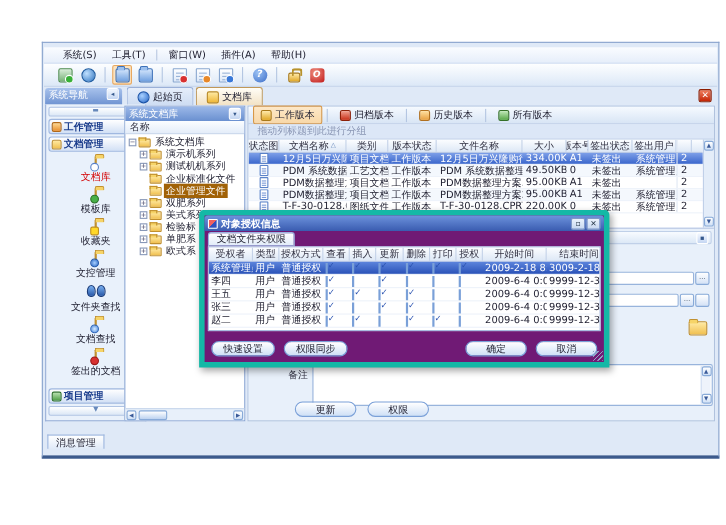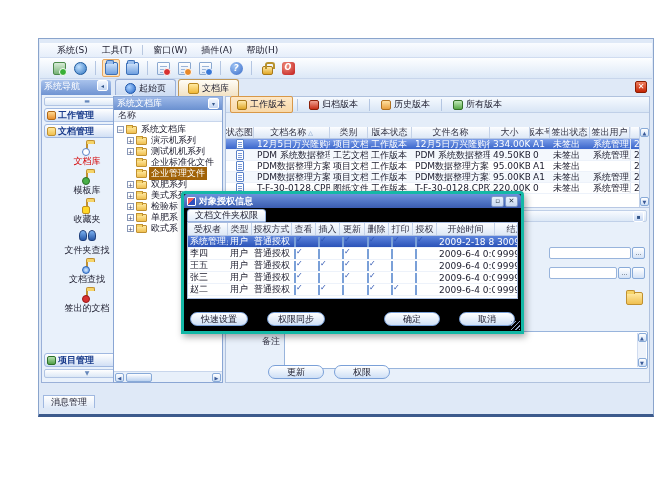--- a/index.html
+++ b/index.html
@@ -120,21 +120,21 @@
   .groupbar{position:absolute;left:0;top:16px;right:0;height:14px;background:#dce7f7;border-bottom:1px solid #c0d0e8;
             color:#8a96b4;display:flex;align-items:center;padding-left:8px;white-space:nowrap}
   .dtable{position:absolute;left:0;top:30px;right:10px;height:80px;background:#fff;overflow:hidden}
   .dt-head{display:flex;height:12px;background:linear-gradient(#fcfdff,#dde8f6);border-bottom:1px solid #b8c8e4}
   .dt-head .hc{flex:none;border-right:1px solid #c4d2e8;display:flex;align-items:center;justify-content:center;
                gap:2px;color:#334;overflow:hidden;white-space:nowrap}
   .dt-row{display:flex;height:11px;border-bottom:1px solid #edf2fa;background:#fff;align-items:center}
   .dt-row.alt{background:#f4f8fd}
   .dt-row.sel{background:linear-gradient(#7d9fe8,#3a66cc);color:#fff}
   .dt-row .c{flex:none;padding:0 3px;white-space:nowrap;overflow:hidden}
-  .w0{width:28px;display:flex;justify-content:center}.w1{width:76px}.w2{width:38px}.w3{width:44px}
+  .w0{width:28px;display:flex;justify-content:center}.w1{width:61px}.w2{width:38px}.w3{width:44px}
   .w4{width:78px}.w5{width:40px}.w6{width:20px}.w7{width:40px}.w8{width:40px}.w9{width:14px;border-left:1px solid #e0e8f4}
   .doci{width:8px;height:10px;background:#fff;border:1px solid #5a82c8;border-radius:1px;position:relative;flex:none}
   .doci::before{content:"";position:absolute;left:1px;top:2px;right:1px;height:1px;background:#7a9ad8;box-shadow:0 2px 0 #7a9ad8,0 4px 0 #7a9ad8}
   .sortgl{font-size:6px;color:#6688bb}
   .vscroll{position:absolute;right:0;top:30px;width:10px;height:80px;background:#e4edf9;border-left:1px solid #c0d0e8;
            display:flex;flex-direction:column;justify-content:space-between;align-items:center;padding:1px}
   
   .lower{position:absolute;left:0;top:110px;right:0;bottom:0;background:#e8f0fa;border-top:1px solid #b8c8e4}
   .lower-head{position:absolute;left:2px;top:2px;right:2px;height:12px;background:linear-gradient(#f8fbff,#dce8f6);
               border:1px solid #c0d0e8;border-radius:2px;display:flex;align-items:center;justify-content:flex-end;padding:0 2px}
@@ -158,41 +158,41 @@
   .statusbar{position:absolute;left:1px;right:1px;top:360px;height:15px;background:#e8f0fa;border-top:1px solid #b8c8e4;
              display:flex;align-items:center;gap:3px;padding:0 3px}
   .sb-cell{height:11px;border:1px solid #c0d0e8;border-radius:2px;background:#f2f7fd;display:flex;align-items:center;
            padding:0 5px;color:#334;white-space:nowrap}
   .sb-ready{flex:1;justify-content:flex-start}
   .palette{width:9px;height:9px;margin-right:3px;flex:none;background:
      conic-gradient(#e03030 0 25%,#30a030 25% 50%,#3050d0 50% 75%,#e8c020 75% 100%);border:1px solid #888}
   .caret{font-size:6px;color:#456;margin-left:3px}
   .grip{width:10px;height:10px;background:repeating-linear-gradient(135deg,#a8b8d0 0 1px,transparent 1px 3px)}
   
-  .dialog{position:absolute;left:142px;top:152px;width:343px;height:143px;background:#000000;
-          border:3px solid #14b8a6;border-radius:4px 4px 0 0;box-shadow:2px 3px 7px rgba(0,0,0,.35);z-index:50}
+  .dialog{position:absolute;left:142px;top:152px;width:373px;height:143px;background:#701a75;
+          border:5px solid #14b8a6;border-radius:4px 4px 0 0;box-shadow:2px 3px 7px rgba(0,0,0,.35);z-index:50}
   .dlg-title{height:14px;background:linear-gradient(#6c92dc,#3a5cb0);border-radius:3px 3px 0 0;display:flex;
              align-items:center;gap:3px;padding:0 3px;color:#fff;font-weight:bold}
   .dlg-ic{width:9px;height:9px;background:linear-gradient(135deg,#f06060 50%,#3050c0 50%);border:1px solid #fff;border-radius:1px;flex:none}
   .dlg-cbtn{width:13px;height:11px;background:linear-gradient(#eaf2fc,#c8d8f0);border:1px solid #8098c8;border-radius:2px;
             font-size:7px;line-height:9px;text-align:center;color:#234;font-weight:normal}
   .dlg-tab{position:absolute;left:3px;top:15px;height:13px;padding:0 7px;background:linear-gradient(#fff,#e2ecf9);
            border:1px solid #9ab4e0;border-radius:3px 3px 0 0;display:flex;align-items:center;white-space:nowrap}
   .dlg-table{position:absolute;left:3px;top:28px;right:3px;height:77px;background:#fff;border:1px solid #a8bce0;overflow:hidden}
   .dg-head{display:flex;height:13px;background:linear-gradient(#fcfdff,#dde8f6);border-bottom:1px solid #b8c8e4}
   .dg-head .hc{flex:none;border-right:1px solid #c4d2e8;display:flex;align-items:center;justify-content:center;
                color:#334;white-space:nowrap;overflow:hidden}
   .dg-row{display:flex;height:12px;border-bottom:1px solid #edf2fa;align-items:center}
   .dg-row.sel{background:linear-gradient(#5c84dc,#2a52b8);color:#fff}
   .dg-row .c{flex:none;padding:0 2px;white-space:nowrap;overflow:hidden}
   .d0{width:40px}.d1{width:24px}.d2{width:40px}.d3,.d4,.d6,.d7,.d8{width:24px}.d5{width:25px}.d9{width:58px}.d10{width:60px}
   .cbx{width:9px;height:9px;margin:0 auto;border:1px solid #7aa0d8;border-radius:2px;background:linear-gradient(#fff,#dce9f8);position:relative}
   .cbx.on::after{content:"\2713";position:absolute;left:1px;top:-2px;font-size:8px;color:#2a52b0}
   .cbx.off{background:linear-gradient(#e4eefb,#c8dcf4)}
-  .dlg-actions{position:absolute;left:6px;right:6px;bottom:5px;display:flex;gap:19px;align-items:flex-start}
+  .dlg-actions{position:absolute;left:6px;right:6px;bottom:5px;display:flex;gap:8px;align-items:flex-start}
   .dlg-grip{position:absolute;right:1px;bottom:1px;width:9px;height:9px;
             background:repeating-linear-gradient(135deg,#90a4c4 0 1px,transparent 1px 3px)}
 </style>
 </head>
 <body>
 
 <div class="app">
 
   <div class="menubar">
     <span class="menu-item">系统(S)</span>
@@ -275,20 +275,24 @@
       </div>
       <div class="nav-item">
         <span class="fold"><i class="badge b-green"></i></span>
         <span class="lbl">模板库</span>
       </div>
       <div class="nav-item">
         <span class="fold"><i class="badge b-star"></i></span>
         <span class="lbl">收藏夹</span>
       </div>
       <div class="nav-item">
+        <span class="fold"><i class="badge b-globe"></i></span>
+        <span class="lbl">文控管理</span>
+      </div>
+      <div class="nav-item">
         <span class="binoc">
             <i></i>
             <i></i>
           </span>
         <span class="lbl">文件夹查找</span>
       </div>
       <div class="nav-item">
         <span class="fold"><i class="badge b-mag"></i></span>
         <span class="lbl">文档查找</span>
       </div>
@@ -385,20 +389,21 @@
       <span class="vbtn">
         <i class="vic vic-hist"></i>
         <span>历史版本</span>
       </span>
       <span class="vsep"></span>
       <span class="vbtn">
         <i class="vic vic-all"></i>
         <span>所有版本</span>
       </span>
     </div>
+    <div class="groupbar">拖动列标题到此进行分组</div>
 
     <div class="dtable">
       <div class="dt-head">
         <span class="hc w0">状态图</span>
         <span class="hc w1">
             <span>文档名称</span>
             <span class="sortgl">△</span>
           </span>
         <span class="hc w2">类别</span>
         <span class="hc w3">版本状态</span>

